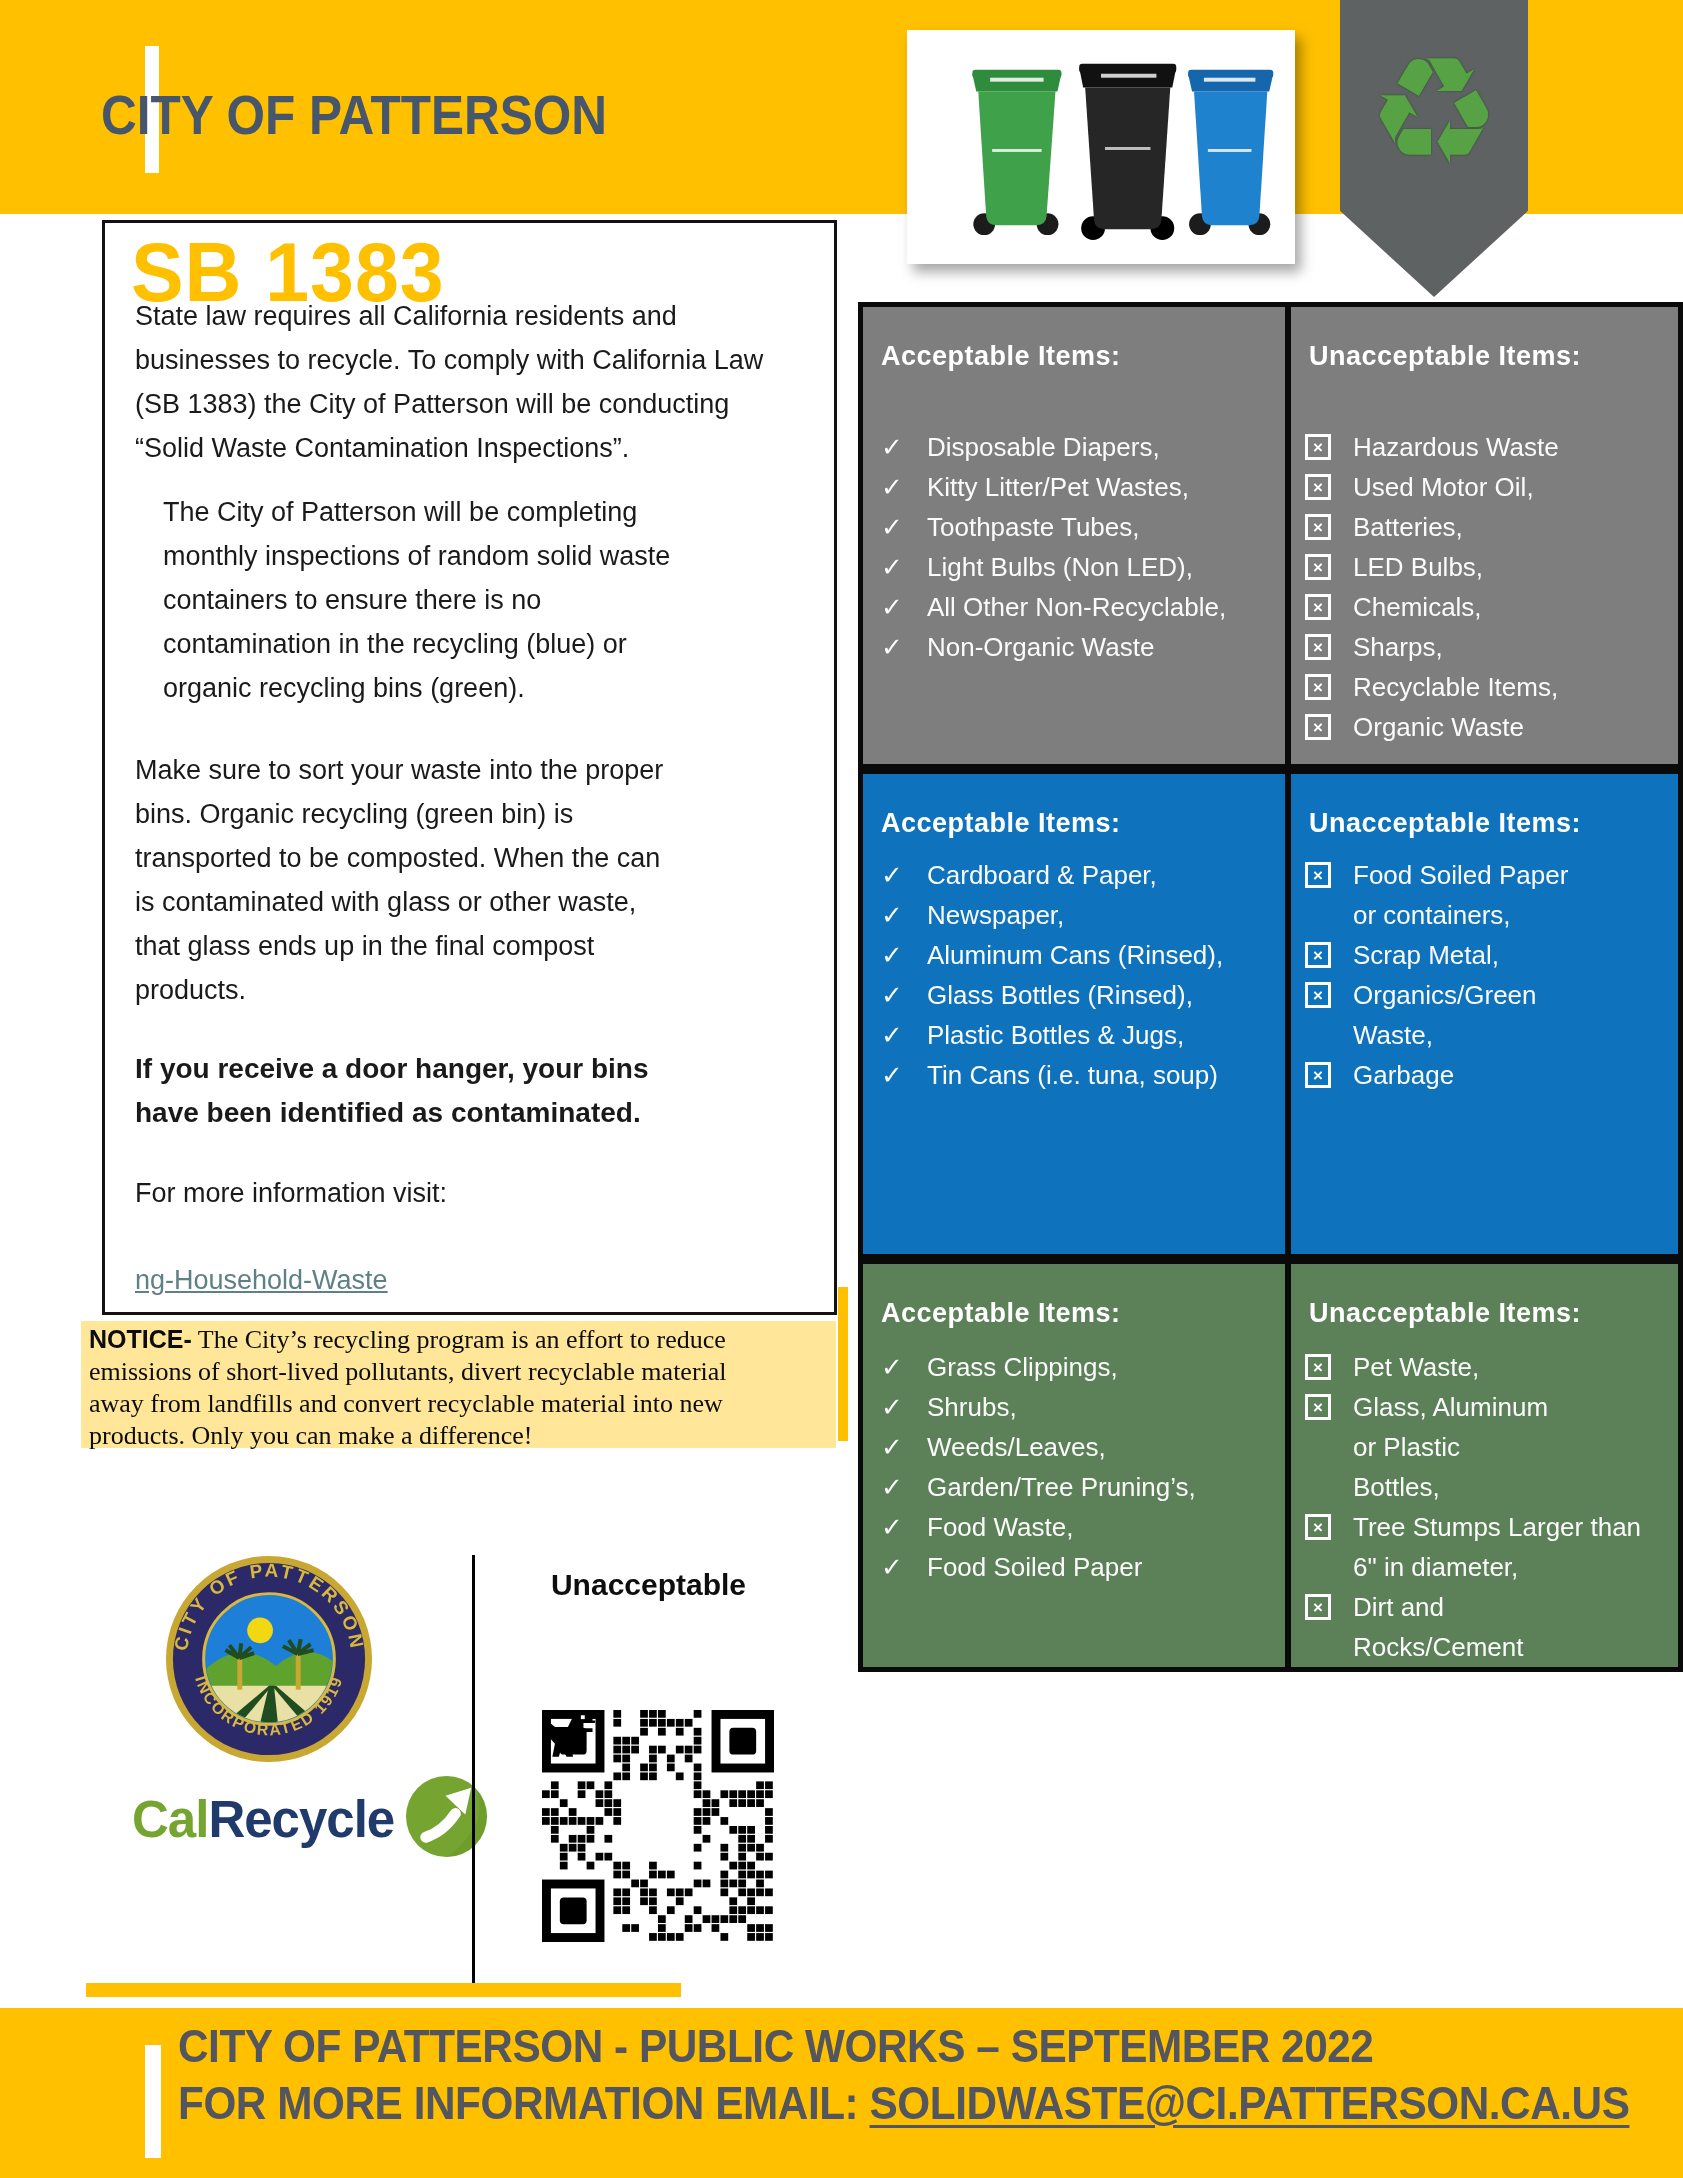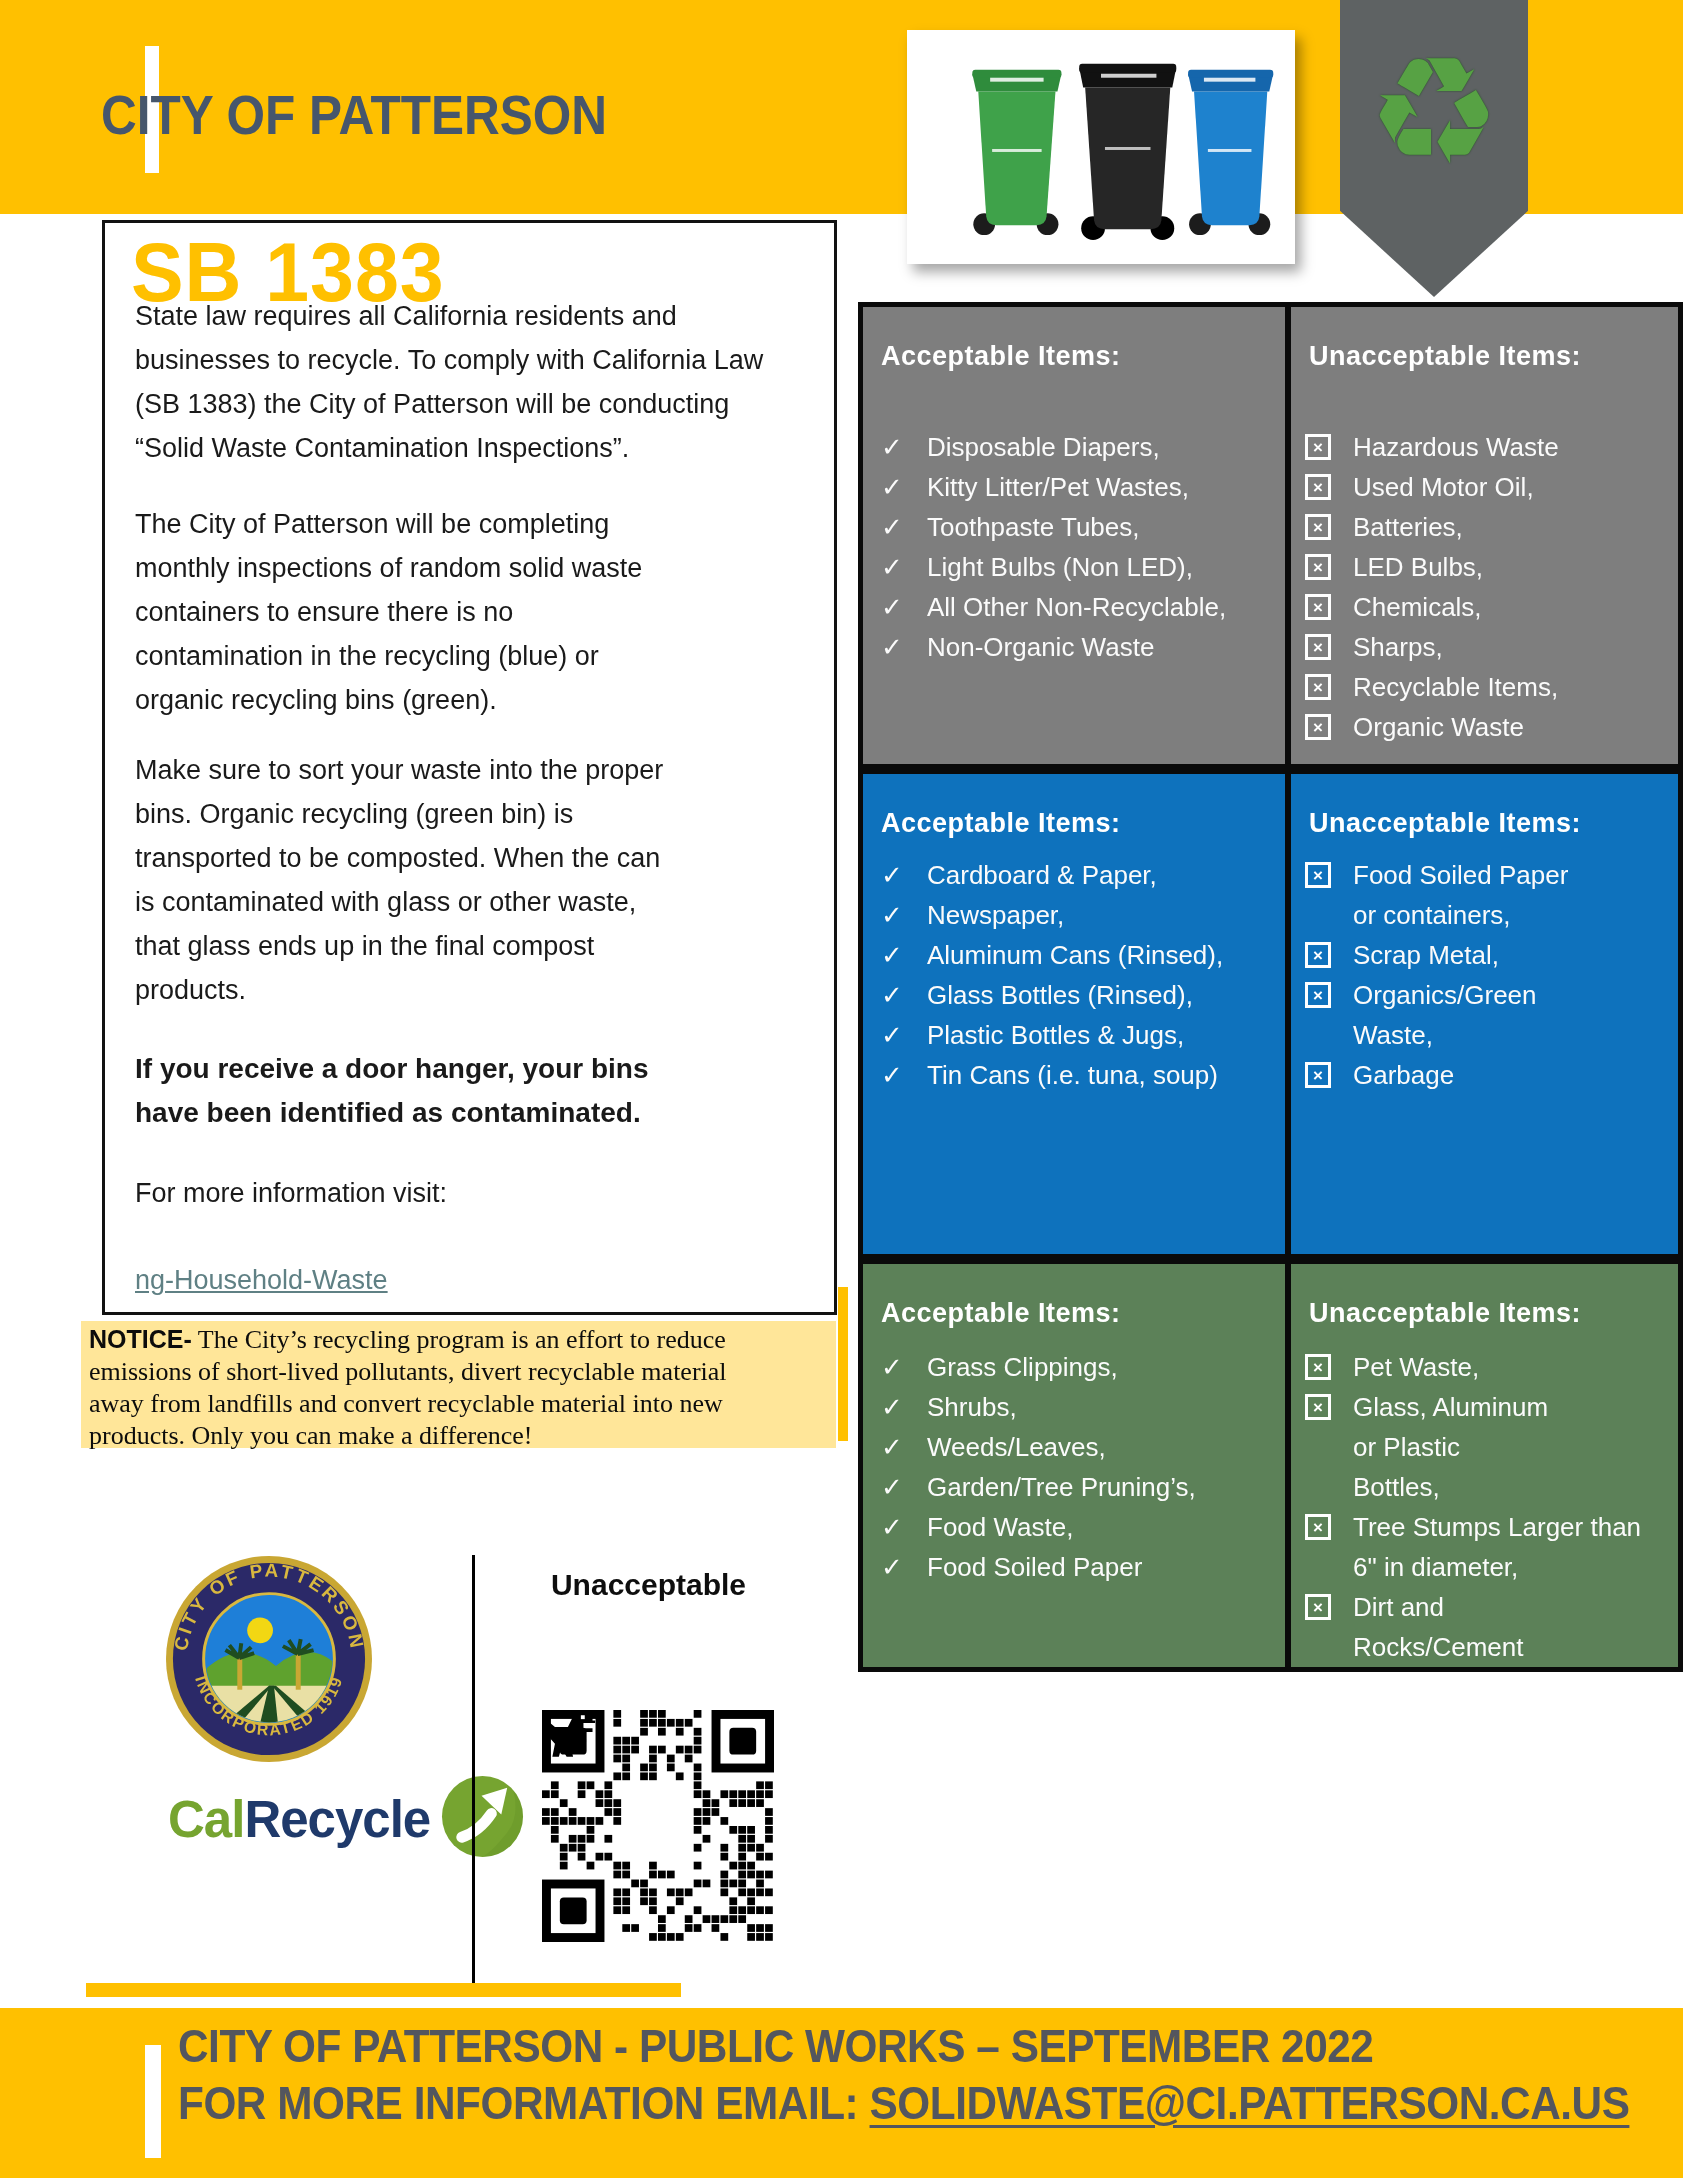--- a/index.html
+++ b/index.html
@@ -41,21 +41,21 @@
     text-shadow:0 0 2px #1c4a1c;}
 
   
   .sb-box{left:102px;top:220px;width:735px;height:1095px;background:#fff;
     border:3px solid #121212;box-sizing:border-box;}
   .sb-title{position:absolute;left:26px;top:2px;font-size:83px;font-weight:bold;color:var(--gold);
     transform:scaleX(.95);transform-origin:left top;letter-spacing:1px;white-space:nowrap;}
   .sb-par{position:absolute;left:30px;font-size:27px;line-height:44px;color:#1a1a1a;}
   .sb-par div{white-space:nowrap;}
   .sb-p1{top:71px;}
-  .sb-p2{top:279px;}
+  .sb-p2{top:267px;margin-left:28px;}
   .sb-p3{top:525px;}
   .sb-p4{top:824px;font-weight:bold;font-size:28px;}
   .sb-info{top:948px;}
   .sb-link{position:absolute;left:30px;font-size:27px;line-height:45px;color:var(--link);
     text-decoration:underline;white-space:nowrap;}
   .sb-link1{top:990px;}
   .sb-link2{top:1035px;}
 
   
   .notice{left:81px;top:1321px;width:755px;height:127px;background:var(--noticebg);
@@ -79,21 +79,21 @@
   .gA{left:858px;top:302px;width:432px;height:467px;background:var(--graypanel);}
   .gU{left:1286px;top:302px;width:397px;height:467px;background:var(--graypanel);}
   .bA{left:858px;top:769px;width:432px;height:490px;background:var(--bluepanel);}
   .bU{left:1286px;top:769px;width:397px;height:490px;background:var(--bluepanel);}
   .nA{left:858px;top:1259px;width:432px;height:413px;background:var(--greenpanel);}
   .nU{left:1286px;top:1259px;width:397px;height:413px;background:var(--greenpanel);}
   .accent-bar{left:838px;top:1287px;width:10px;height:154px;background:var(--gold);}
 
   
   .seal{left:165px;top:1555px;width:208px;height:208px;}
-  .calrecycle{left:132px;top:1780px;display:flex;align-items:center;margin-left:36px;}
+  .calrecycle{left:132px;top:1780px;display:flex;align-items:center;}
   .cal-text{font-size:51px;font-weight:bold;letter-spacing:-1px;white-space:nowrap;}
   .cal-green{color:#76A430;}
   .cal-navy{color:#1F3A6B;}
   .divider-line{left:472px;top:1555px;width:3px;height:441px;background:#000;}
   .scan-text{left:485px;top:1562px;width:327px;text-align:center;font-size:30px;font-weight:bold;
     line-height:46px;color:#0e0e0e;}
   .qr{left:542px;top:1710px;width:232px;height:232px;background:#fff;}
   .qr svg{position:absolute;left:0;top:0;}
   .dino{position:absolute;left:87px;top:77px;}
 

